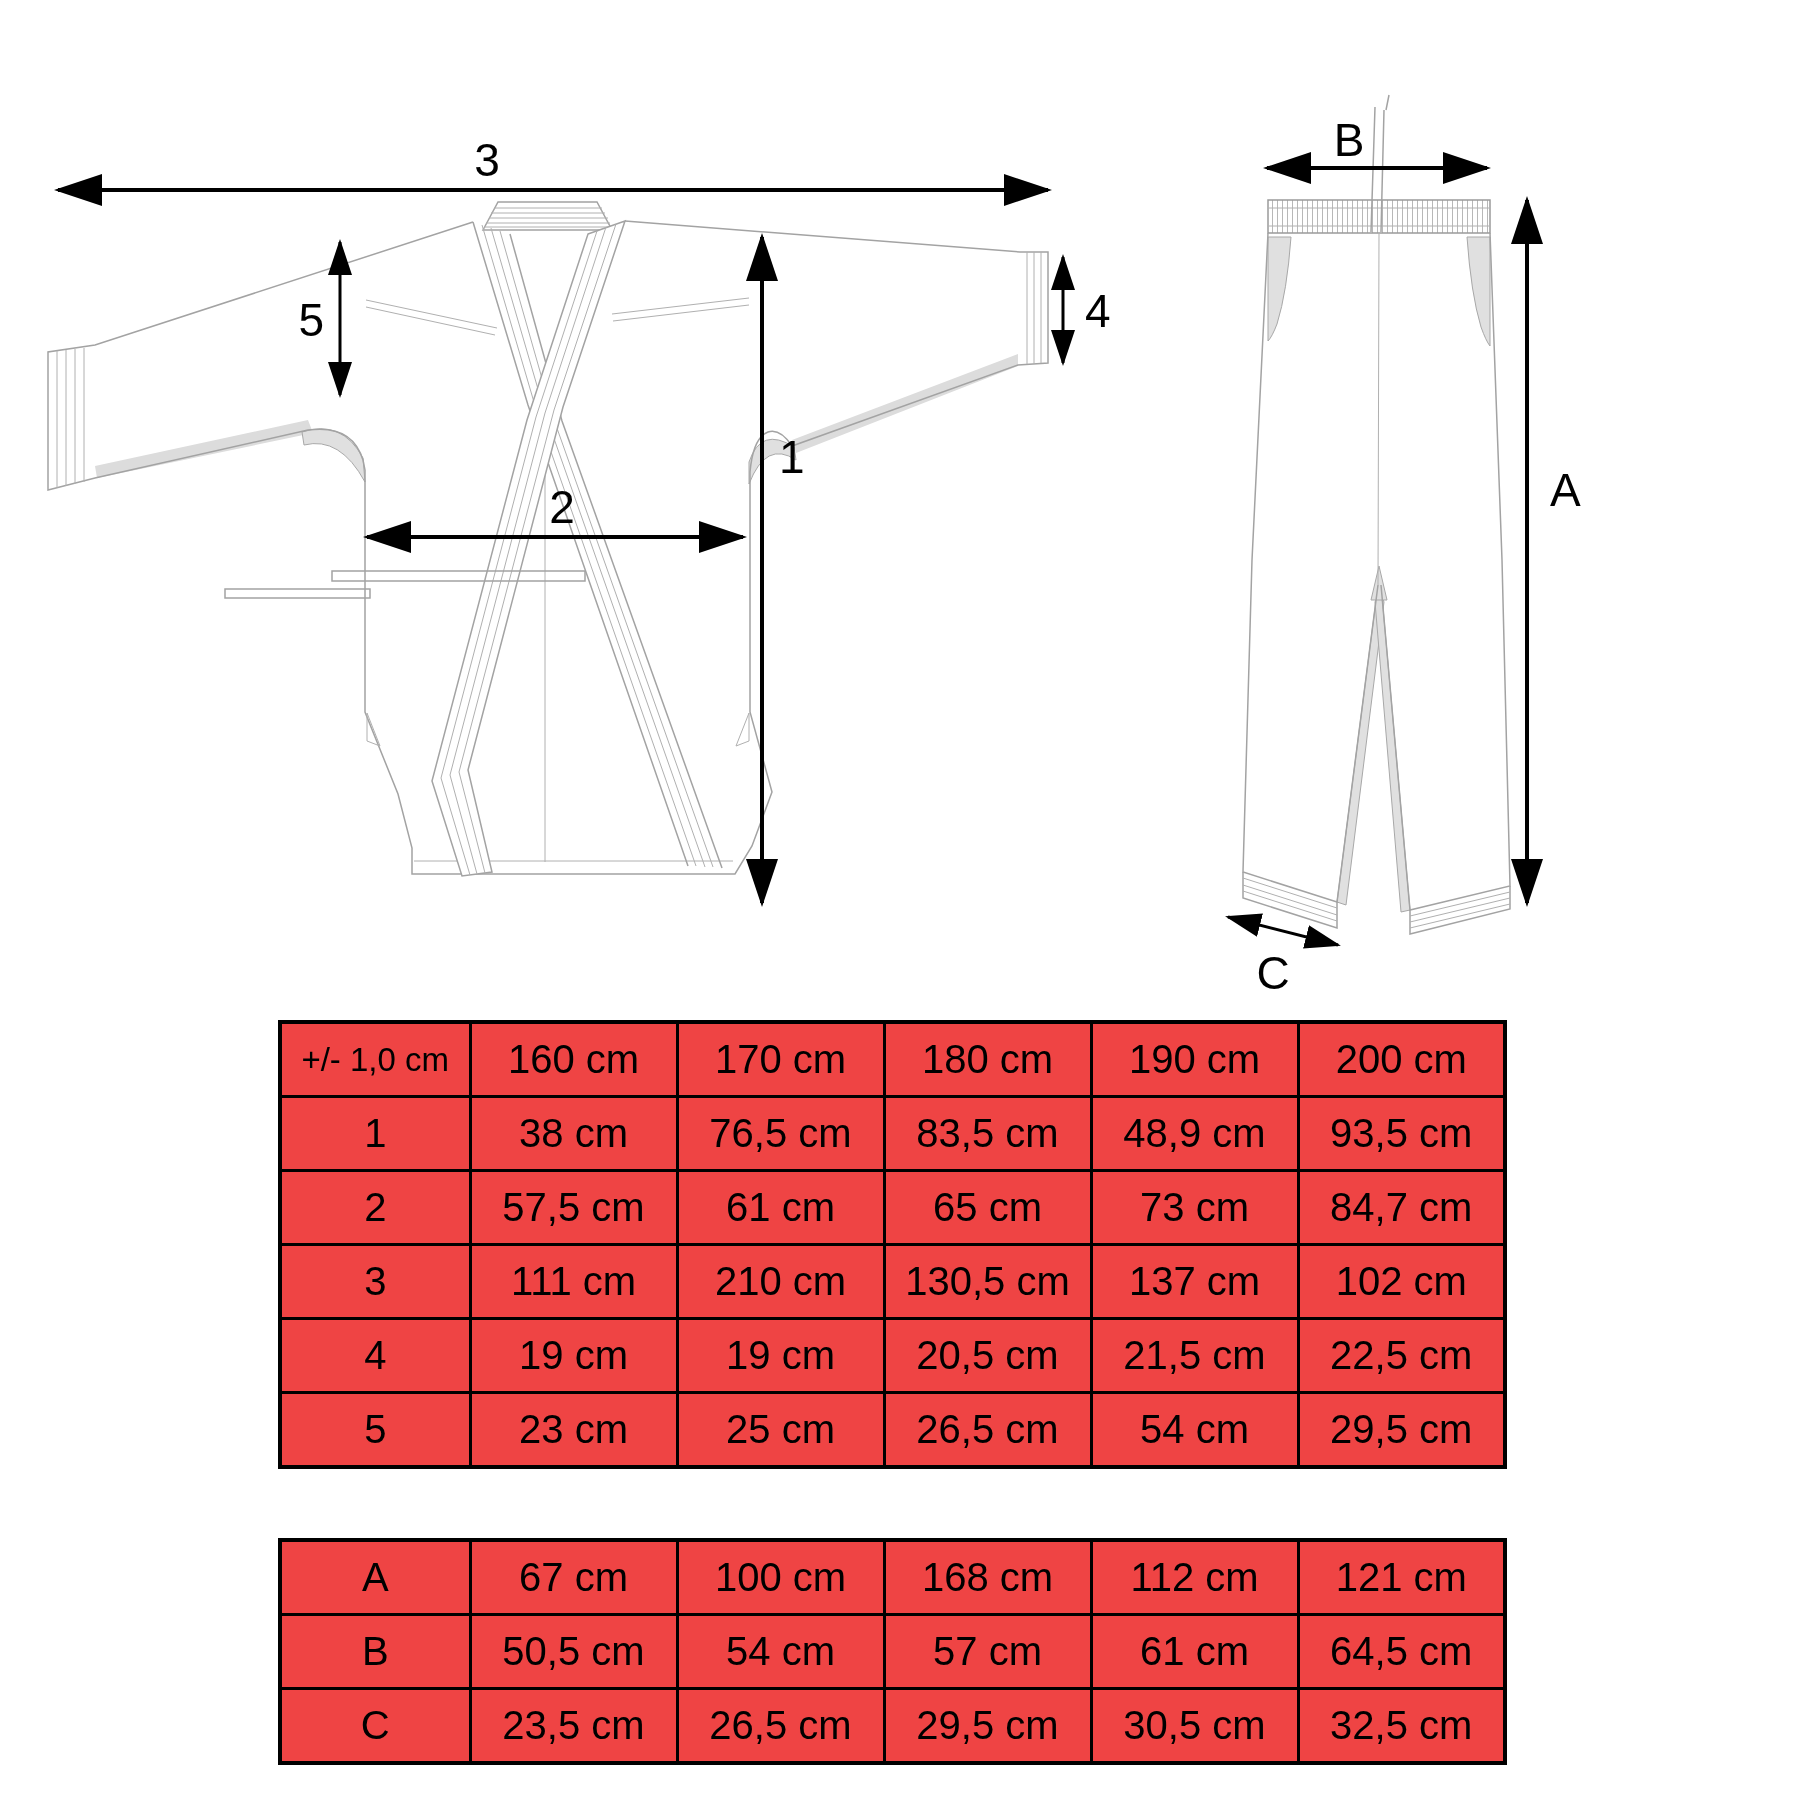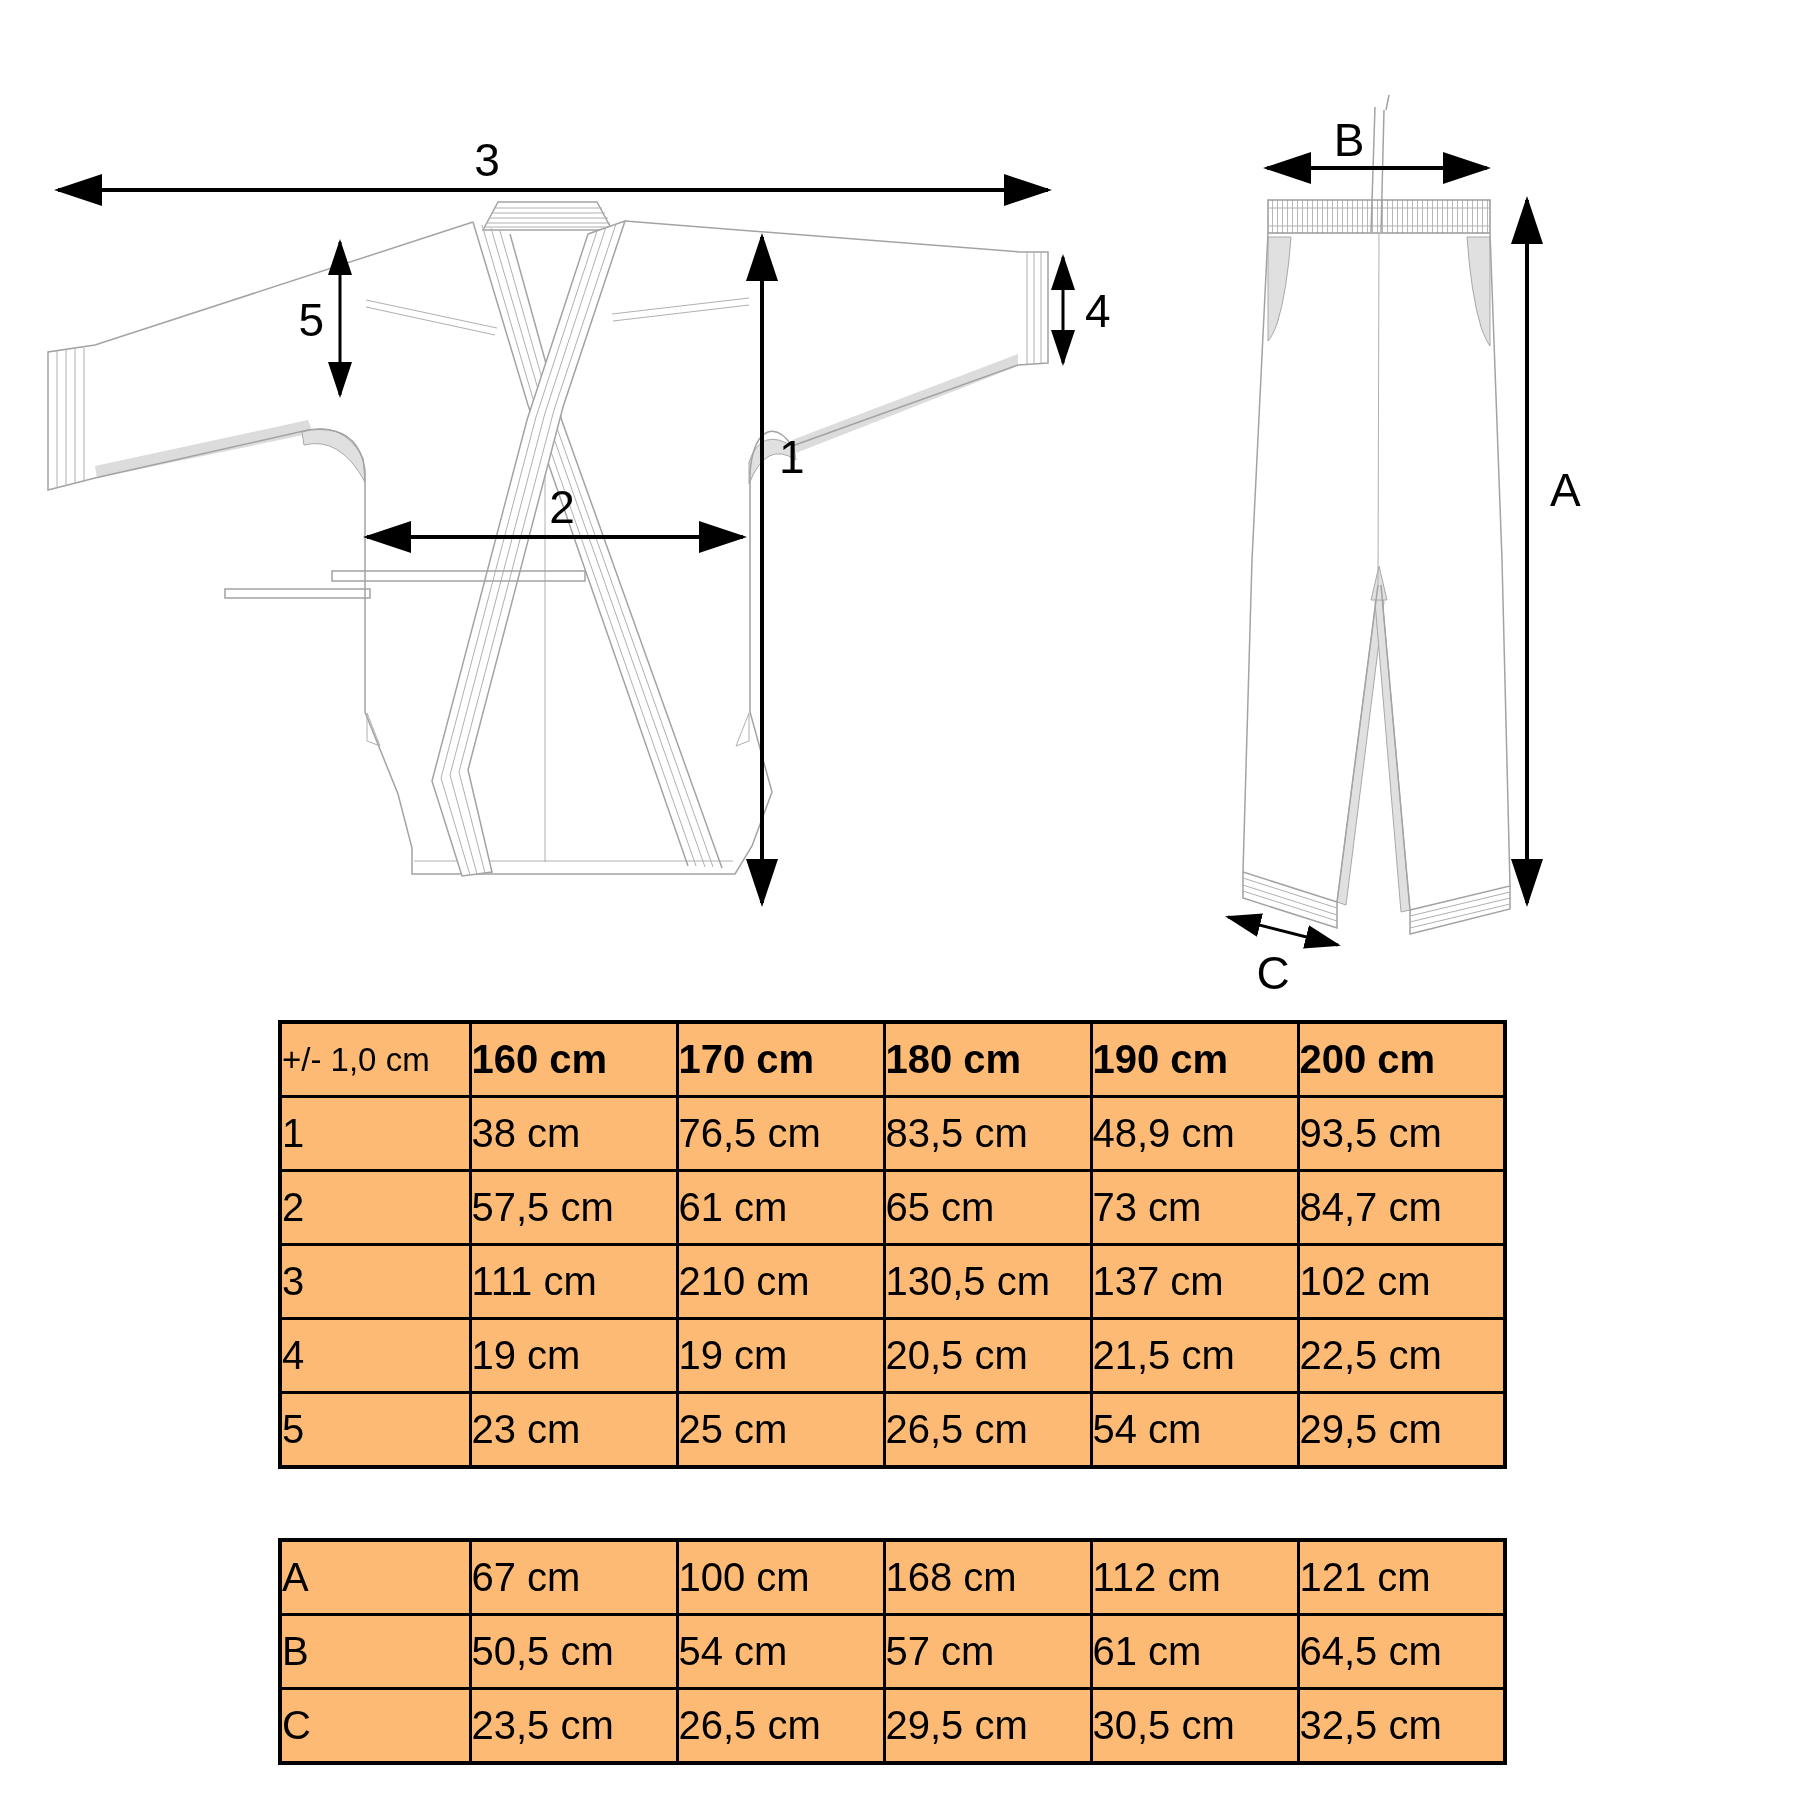--- a/index.html
+++ b/index.html
@@ -9,23 +9,23 @@
   .lnt{stroke:#b0b0b0;stroke-width:1;fill:none;}
   .shade{fill:#e0e0e0;stroke:#a8a8a8;stroke-width:1;}
   .band{fill:#dcdcdc;stroke:none;}
   .dim4{stroke:#000;stroke-width:4;fill:none;}
   .dim3{stroke:#000;stroke-width:3;fill:none;}
   .lbl{font-family:"Liberation Sans",sans-serif;font-size:46px;fill:#000;}
   .tblwrap{position:absolute;left:278px;}
   #jacket-table-wrap{top:1020px;}
   #pants-table-wrap{top:1538px;}
   table.size{border-collapse:collapse;table-layout:fixed;width:1225px;border:4px solid #000;}
-  table.size td,table.size th{border:3px solid #000;text-align:left;vertical-align:middle;
-    font-weight:normal;font-size:40px;color:#000;padding:0;height:71px;background:#fdba74;}
-  table.size th.sz{font-weight:bold;}
+  table.size td,table.size th{border:3px solid #000;text-align:center;vertical-align:middle;
+    font-weight:normal;font-size:40px;color:#000;padding:0;height:71px;background:#ef4444;}
+  table.size th.sz{font-weight:normal;}
   table.size th.tol{font-size:33px;font-weight:normal;}
   col.c0{width:190px;} col.cn{width:207px;}
 </style>
 </head>
 <body>
 
 <svg id="diagram-layer" viewBox="0 0 1800 1800" xmlns="http://www.w3.org/2000/svg">
   <defs>
     <marker id="ah" viewBox="0 0 12 8" refX="11" refY="4" markerWidth="12" markerHeight="8" orient="auto-start-reverse" markerUnits="strokeWidth">
       <path d="M0,0 L12,4 L0,8 Z" fill="#000"></path>

